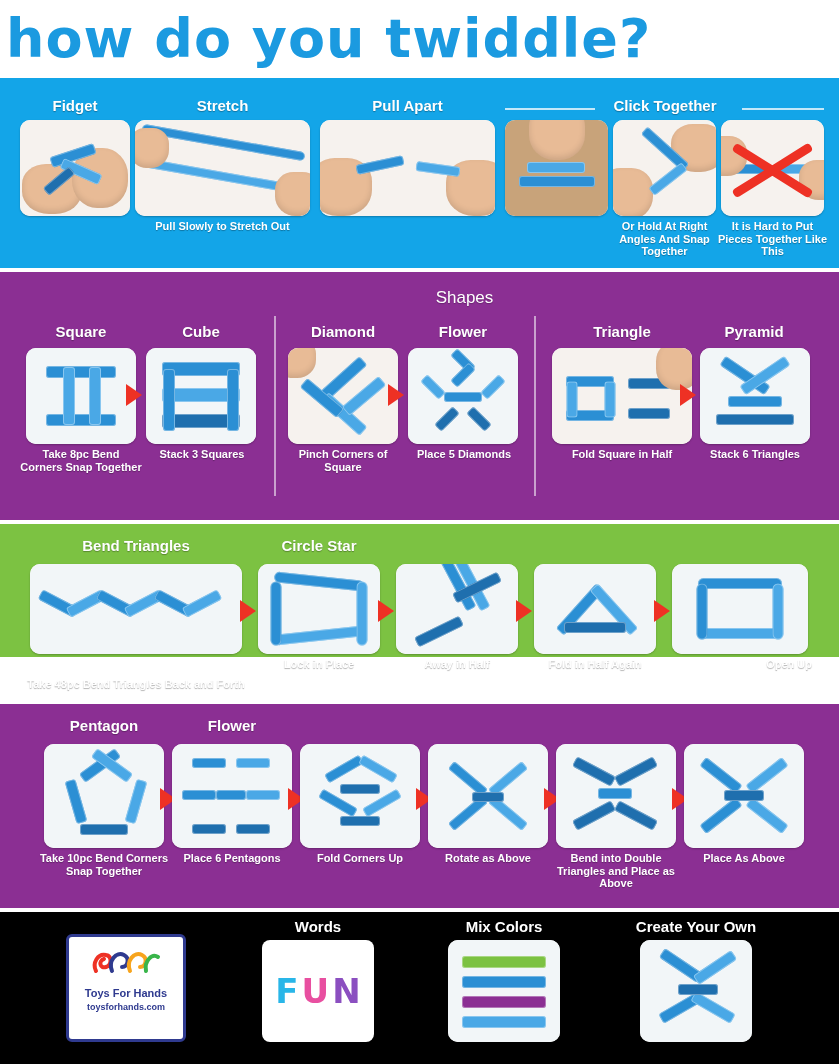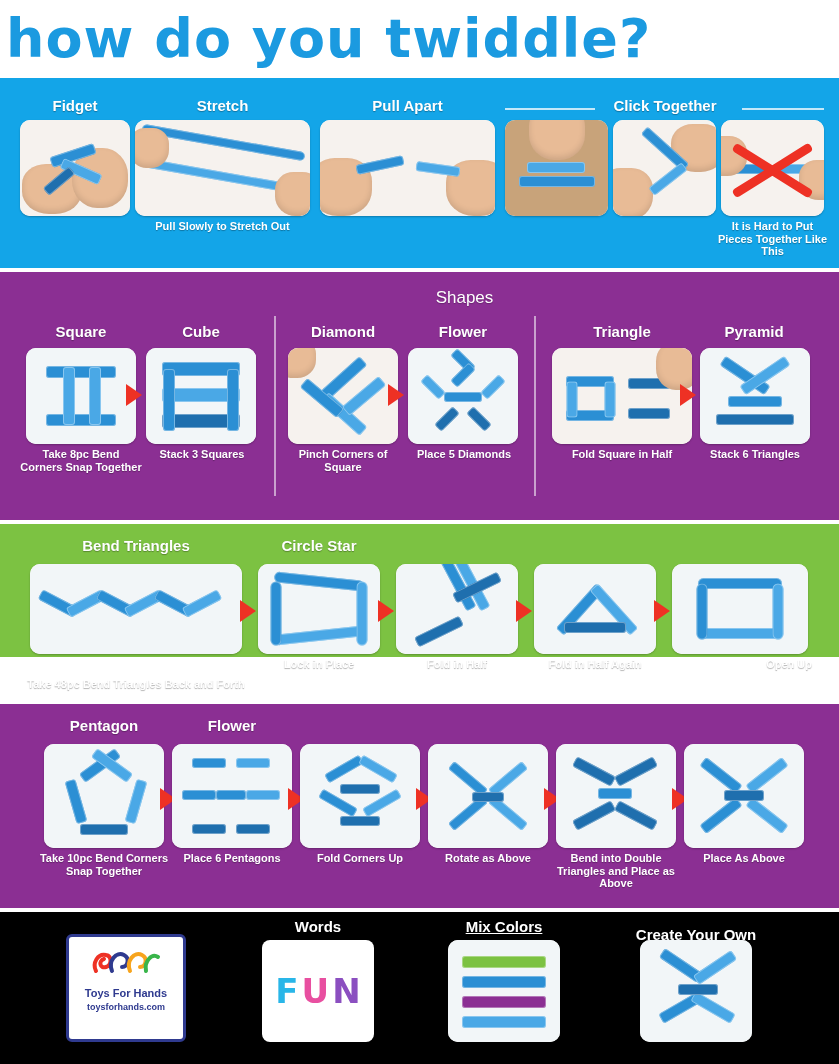--- a/index.html
+++ b/index.html
@@ -242,20 +242,21 @@
     </div>
 
     <div class="tile" style="position:absolute; left:613px; top:42px; width:103px; height:96px;">
       <div class="photo hand">
         <div class="skin" style="left:-14px; top:48px; width:54px; height:52px;"></div>
         <div class="skin" style="left:58px; top:4px; width:54px; height:48px;"></div>
         <div class="chain" style="left:24px; top:24px; width:56px; height:10px; transform:rotate(42deg);"></div>
         <div class="chain light" style="left:34px; top:54px; width:42px; height:10px; transform:rotate(-38deg);"></div>
       </div>
     </div>
+    <div class="cap" style="position:absolute; left:608px; top:142px; width:113px;">Or Hold At Right Angles And Snap Together</div>
 
     <div class="tile" style="position:absolute; left:721px; top:42px; width:103px; height:96px;">
       <div class="photo hand">
         <div class="chain" style="left:10px; top:44px; width:36px; height:10px;"></div>
         <div class="chain light" style="left:58px; top:44px; width:36px; height:10px;"></div>
         <div class="skin" style="left:-18px; top:16px; width:44px; height:40px;"></div>
         <div class="skin" style="left:78px; top:40px; width:44px; height:40px;"></div>
         <div class="bigx"></div>
       </div>
     </div>
@@ -385,21 +386,21 @@
     <div class="arrow" style="left:378px; top:76px;"></div>
 
     <div class="tile" style="position:absolute; left:396px; top:40px; width:122px; height:90px;">
       <div class="photo">
         <div class="chain" style="left:30px; top:12px; width:62px; height:11px; transform:rotate(62deg);"></div>
         <div class="chain light" style="left:44px; top:12px; width:62px; height:11px; transform:rotate(62deg);"></div>
         <div class="chain dark" style="left:18px; top:62px; width:50px; height:11px; transform:rotate(-26deg);"></div>
         <div class="chain dark" style="left:56px; top:18px; width:50px; height:11px; transform:rotate(-26deg);"></div>
       </div>
     </div>
-    <div class="cap" style="position:absolute; left:390px; top:134px; width:134px;">Fold in Half</div>
+    <div class="cap" style="position:absolute; left:390px; top:134px; width:134px;">Away in Half</div>
 
     <div class="arrow" style="left:516px; top:76px;"></div>
 
     <div class="tile" style="position:absolute; left:534px; top:40px; width:122px; height:90px;">
       <div class="photo">
         <div class="chain" style="left:16px; top:40px; width:60px; height:11px; transform:rotate(-48deg);"></div>
         <div class="chain light" style="left:50px; top:40px; width:60px; height:11px; transform:rotate(48deg);"></div>
         <div class="chain dark" style="left:30px; top:58px; width:62px; height:11px; transform:rotate(0deg);"></div>
       </div>
     </div>
@@ -516,31 +517,31 @@
       <div class="logo-url">toysforhands.com</div>
     </div>
 
     <div class="footer-label" style="position:absolute; left:262px; top:6px; width:112px;">Words</div>
     <div class="fun-tile" style="position:absolute; left:262px; top:28px; width:112px; height:102px;">
       <span class="fun-letter" style="color:#29b6e8;">F</span>
       <span class="fun-letter" style="color:#e84fa0;">U</span>
       <span class="fun-letter" style="color:#8b4fc0;">N</span>
     </div>
 
-    <div class="footer-label" style="position:absolute; left:448px; top:6px; width:112px;text-decoration:underline;">Mix Colors</div>
+    <div class="footer-label" style="position:absolute; left:448px; top:6px; width:112px;">Mix Colors</div>
     <div class="tile" style="position:absolute; left:448px; top:28px; width:112px; height:102px;">
       <div class="photo">
         <div class="chain" style="left:14px; top:16px; width:84px; height:12px; background:#7cc242;"></div>
         <div class="chain" style="left:14px; top:36px; width:84px; height:12px; background:#2b8fd4;"></div>
         <div class="chain" style="left:14px; top:56px; width:84px; height:12px; background:#8b2f93;"></div>
         <div class="chain" style="left:14px; top:76px; width:84px; height:12px; background:#4aa8e6;"></div>
       </div>
     </div>
 
-    <div class="footer-label" style="position:absolute; left:626px; top:6px; width:140px;margin-top:8px;">Create Your Own</div>
+    <div class="footer-label" style="position:absolute; left:626px; top:6px; width:140px;">Create Your Own</div>
     <div class="tile" style="position:absolute; left:640px; top:28px; width:112px; height:102px;">
       <div class="photo">
         <div class="chain" style="left:18px; top:20px; width:46px; height:11px; transform:rotate(34deg);"></div>
         <div class="chain light" style="left:52px; top:22px; width:46px; height:11px; transform:rotate(-34deg);"></div>
         <div class="chain" style="left:18px; top:62px; width:46px; height:11px; transform:rotate(-30deg);"></div>
         <div class="chain light" style="left:50px; top:62px; width:46px; height:11px; transform:rotate(30deg);"></div>
         <div class="chain dark" style="left:38px; top:44px; width:40px; height:11px;"></div>
       </div>
     </div>
   </div>

